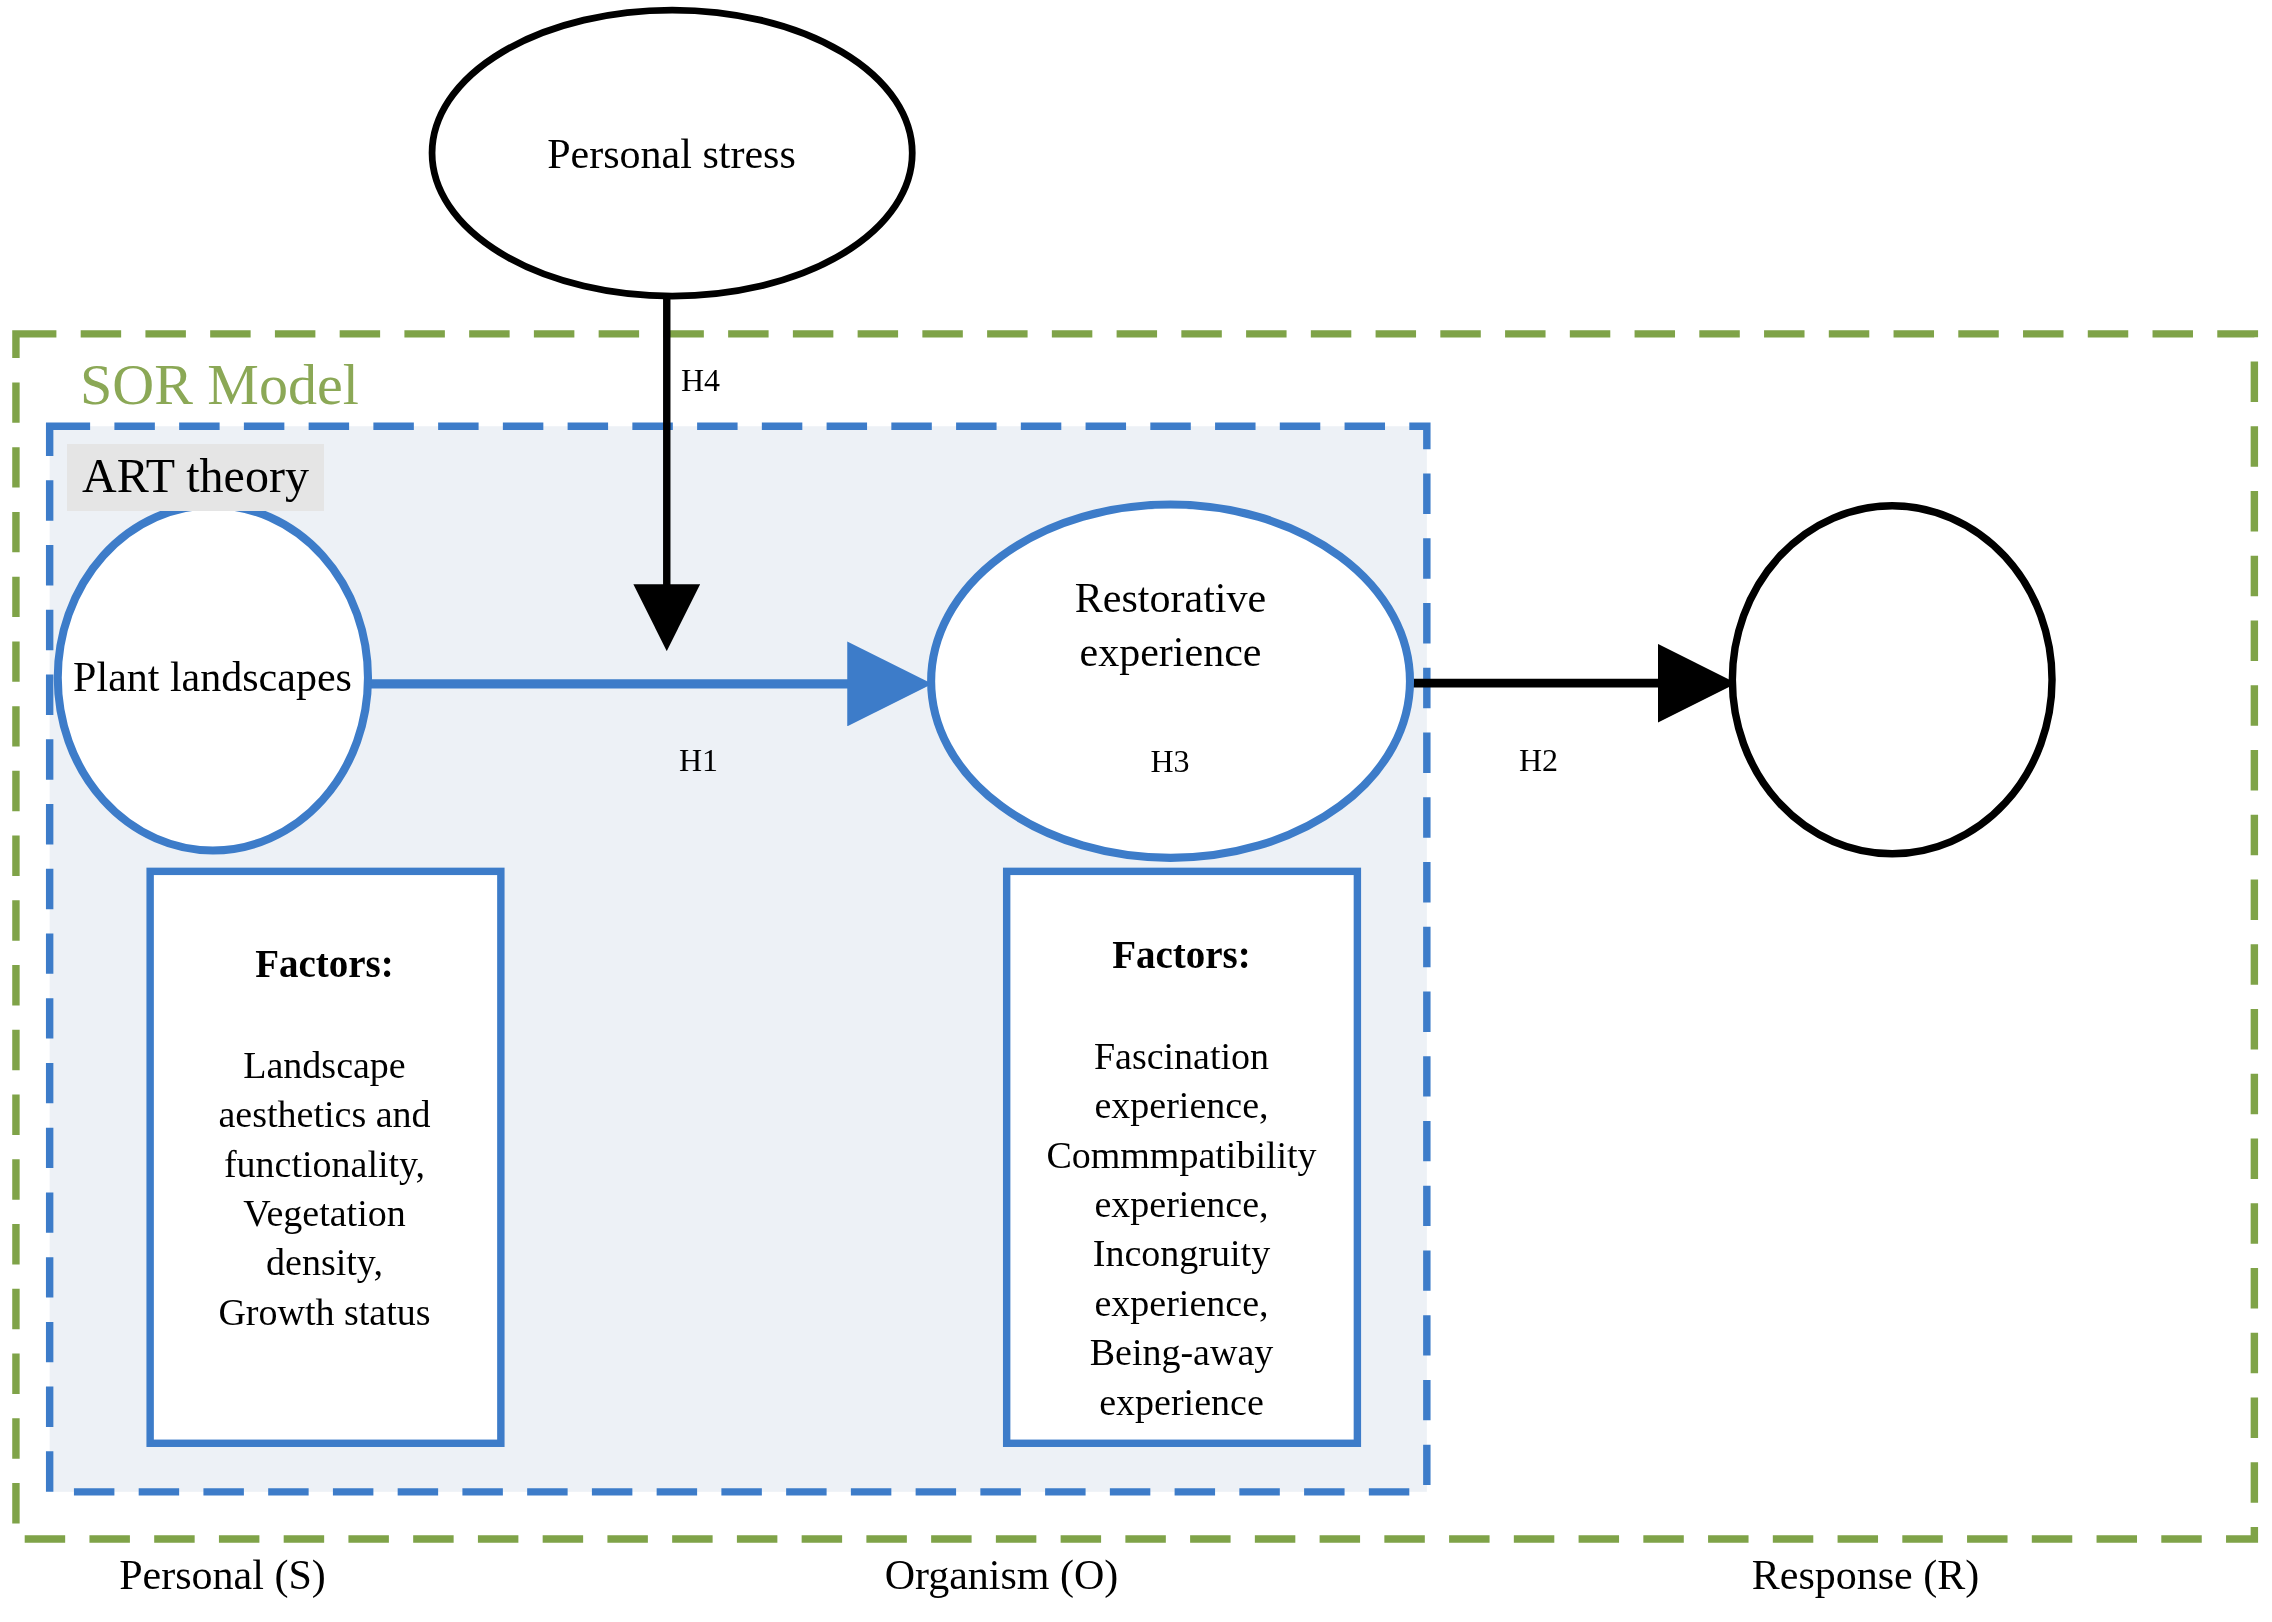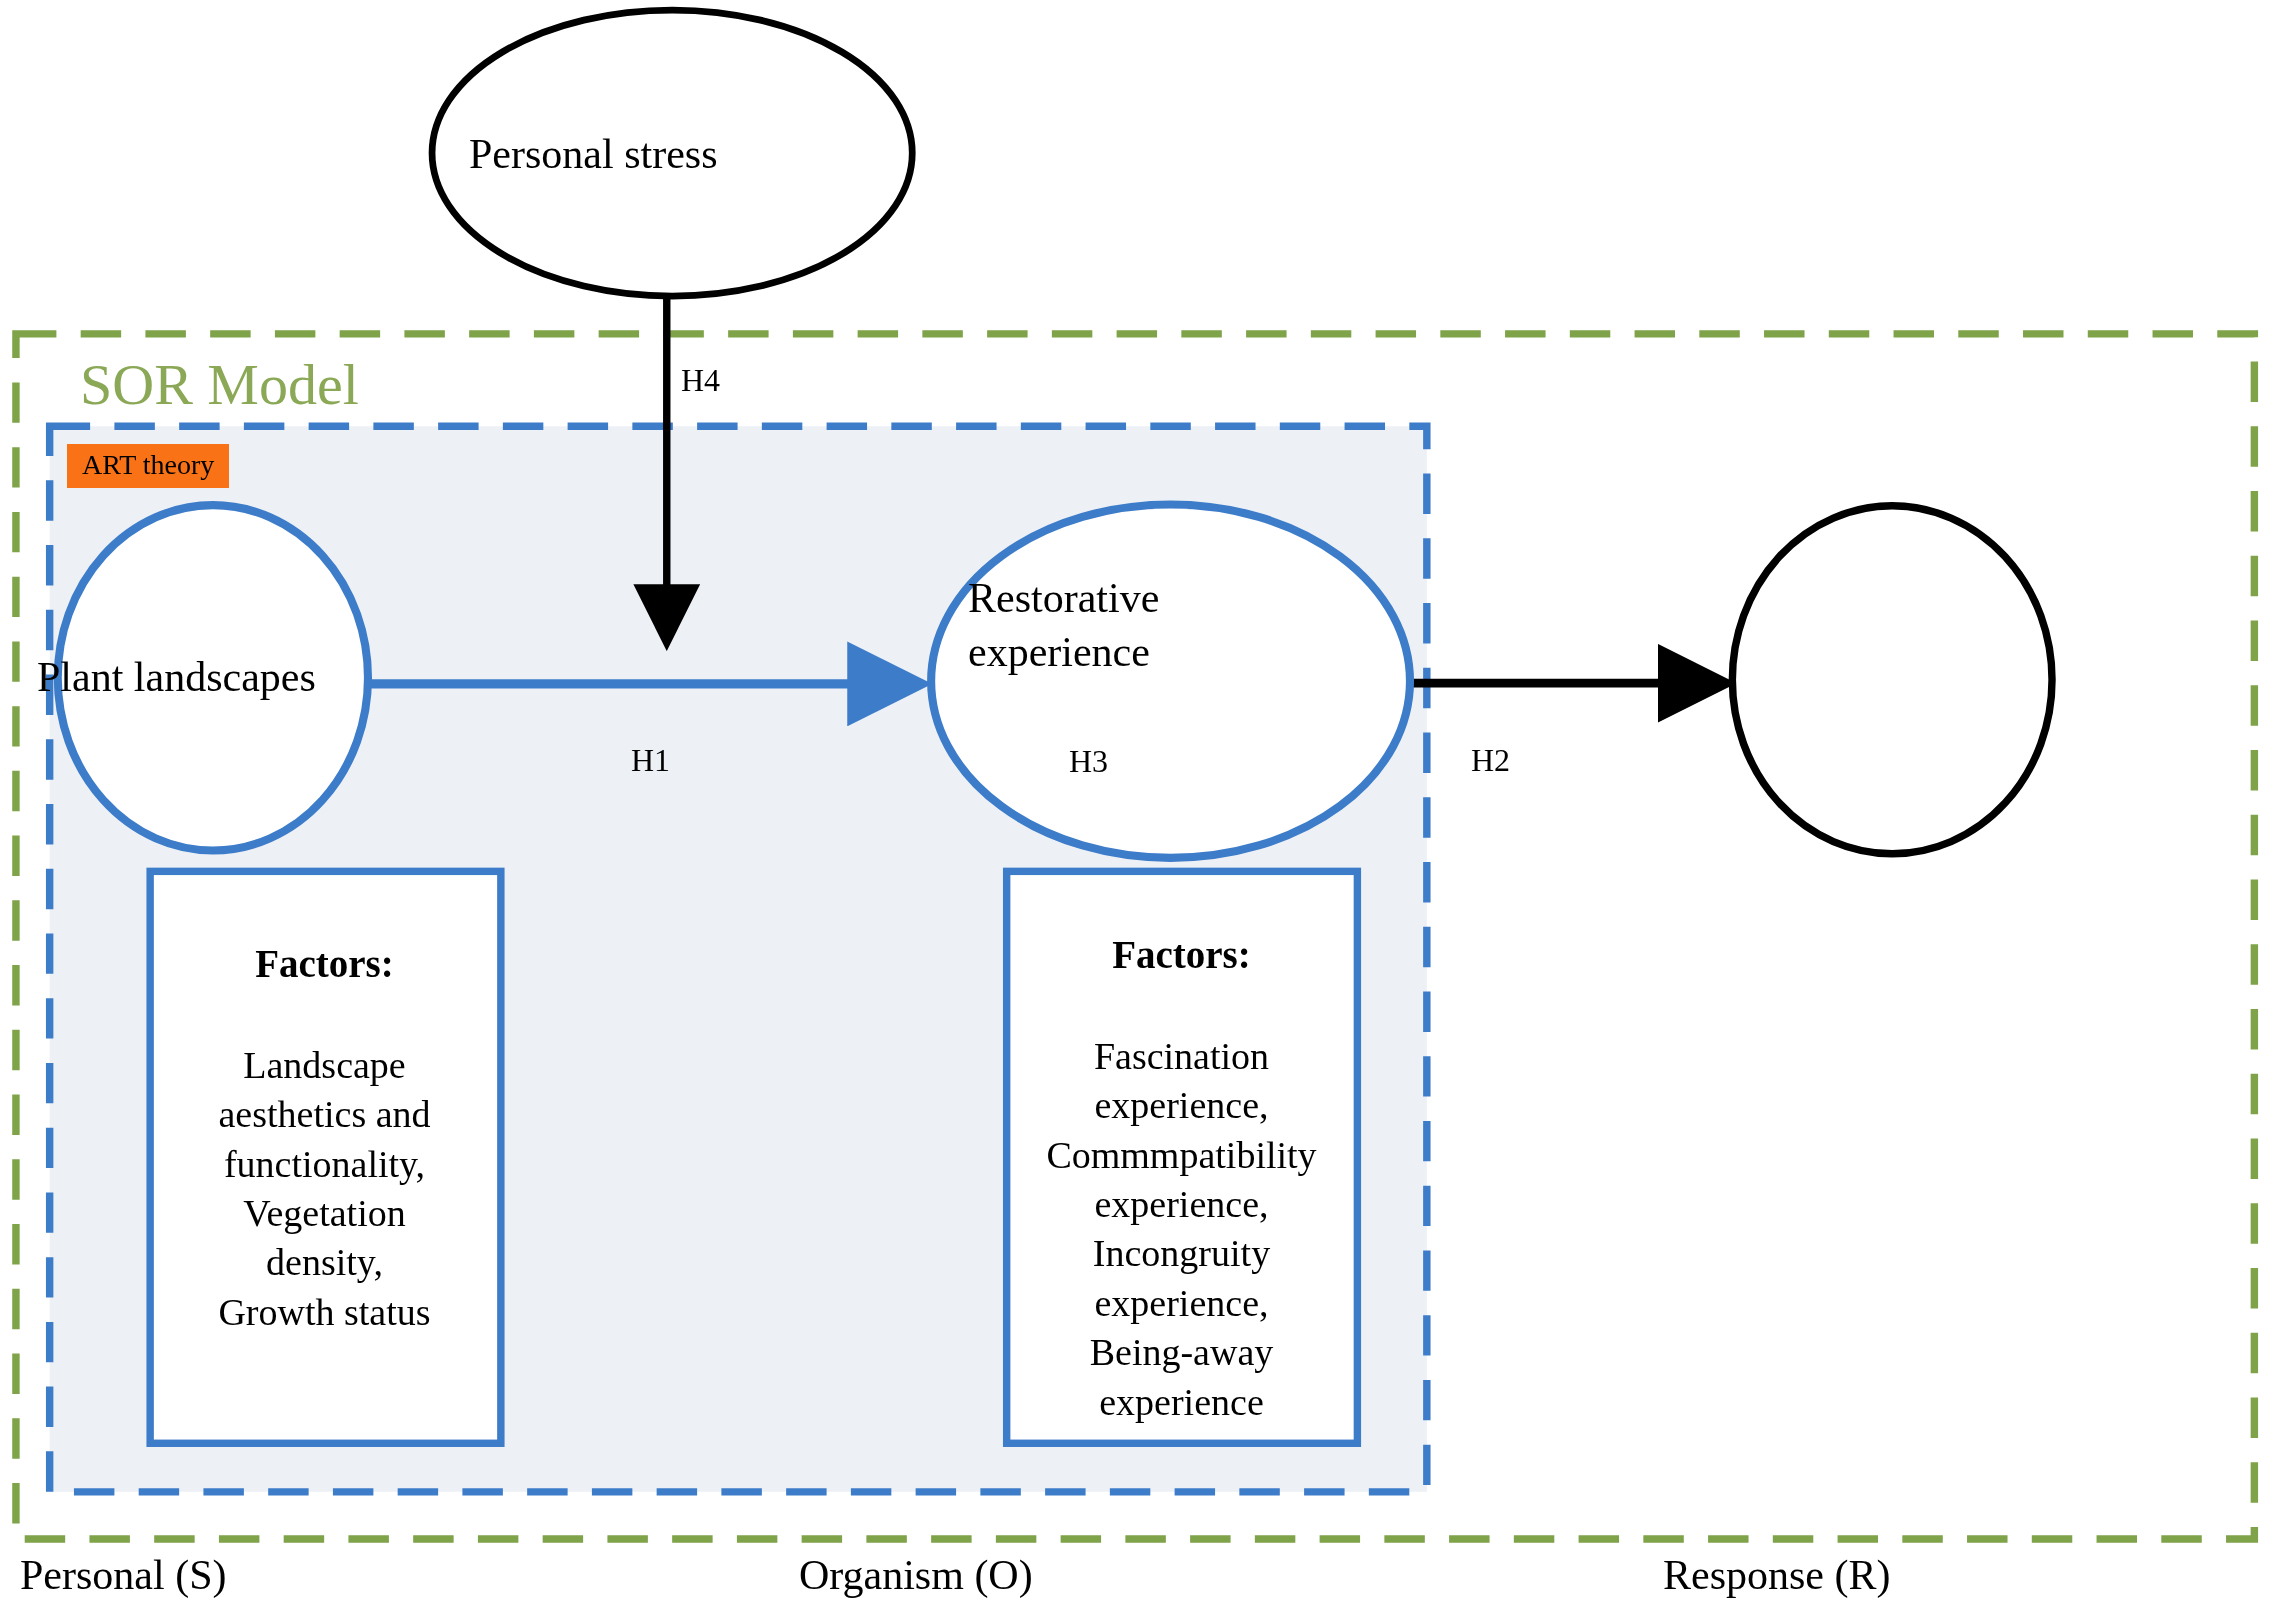--- a/index.html
+++ b/index.html
@@ -15,44 +15,45 @@
     font-family: "Liberation Serif", "DejaVu Serif", serif;
   }
   #svgroot {
     position: absolute;
     inset: 0;
     width: 2273px;
     height: 1622px;
   }
   .lbl {
     position: absolute;
+    text-align: center;
     color: #000000;
     line-height: 1.18;
     white-space: pre-line;
   }
 
   
   .node-title { font-size: 42px; }
   .node-title-2l { font-size: 42px; line-height: 1.28; }
 
   
   #sor-label {
     left: 80px; top: 351px;
     width: 283px;
     font-size: 58px;
     color: #8BA856;
     text-align: left;
   }
   
   #art-label {
     left: 67px; top: 444px;
-    font-size: 28px;
+    font-size: 48px;
     color: #000000;
     text-align: left;
-    background: #f97316;
+    background: #e5e5e5;
     padding: 4px 15px 6.7px 15px;
   }
 
   
   .hyp { font-size: 32px; }
 
   
   .factors-text {
     position: absolute;
     text-align: center;

